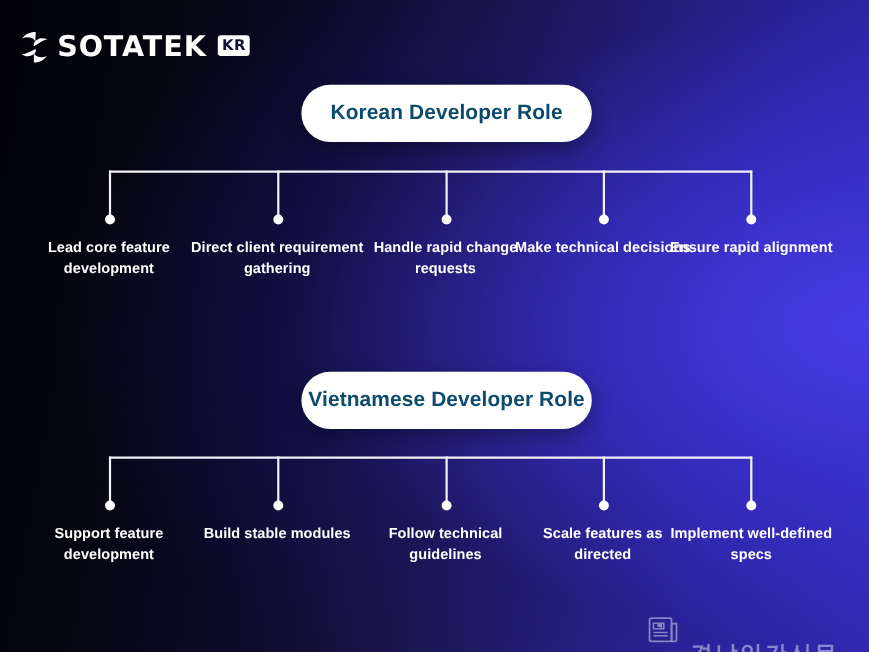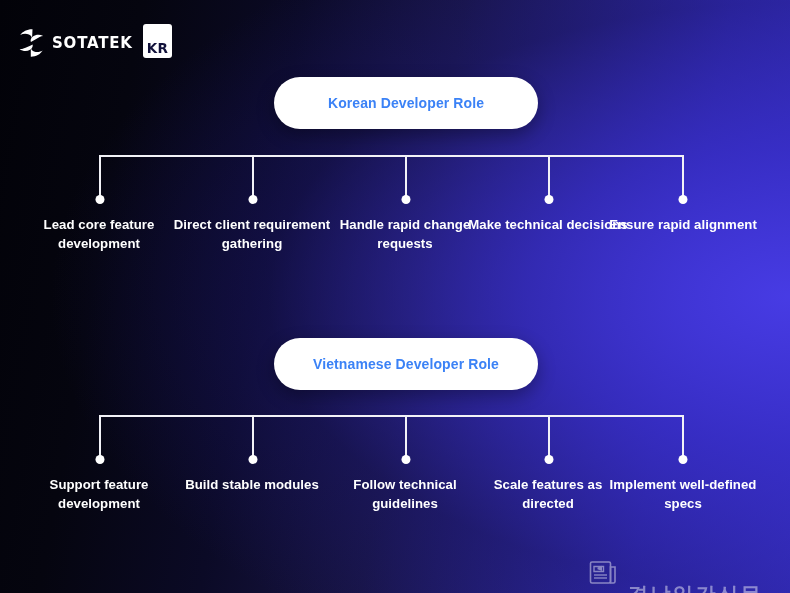--- a/index.html
+++ b/index.html
@@ -35,35 +35,35 @@
     height: 34px;
   }
   .logo-mark {
     width: 27px;
     height: 30px;
     position: relative;
     flex: none;
   }
   .logo-mark svg { display: block; }
   .logo-word {
-    font-size: 15px;
+    font-size: 26px;
     font-weight: 700;
     letter-spacing: 0.8px;
     color: #ffffff;
     line-height: 1;
     font-family: "DejaVu Sans", sans-serif;
   }
   .logo-badge {
     display: inline-block;
     background: #ffffff;
     color: #11113a;
     font-size: 13.5px;
     font-weight: 700;
     letter-spacing: 0.3px;
-    padding: 16px 4px 2px 4px;
+    padding: 1px 4px 2px 4px;
     border-radius: 3px;
     margin-left: 3px;
     position: relative;
     top: -2px;
     font-family: "DejaVu Sans", sans-serif;
   }
 
   
   .pill {
     position: absolute;
@@ -71,22 +71,22 @@
     width: 264px;
     height: 52px;
     background: #ffffff;
     border-radius: 26px;
     display: flex;
     align-items: center;
     justify-content: center;
     box-shadow: 0 6px 18px rgba(0,0,0,0.33);
   }
   .pill-label {
-    color: #3b82f6;
-    font-size: 14px;
+    color: #0c4a6e;
+    font-size: 19px;
     font-weight: 700;
     letter-spacing: 0.1px;
     white-space: nowrap;
   }
   #pill-korean { top: 77px; }
   #pill-vietnamese { top: 338px; align-items: center; }
 
   
   .connector {
     position: absolute;

